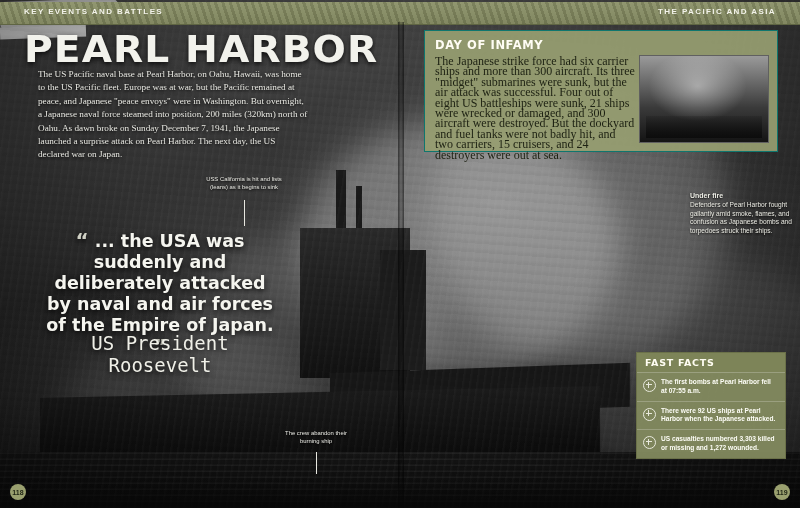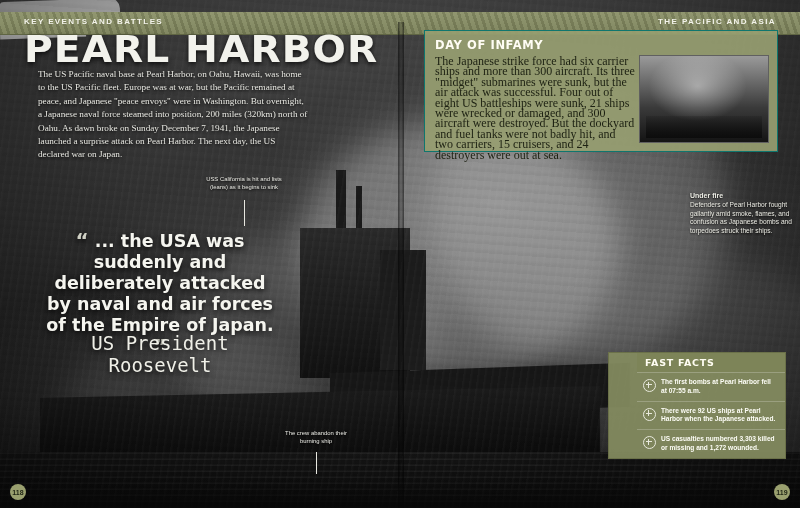--- a/index.html
+++ b/index.html
@@ -51,21 +51,21 @@
   .tower{left:380px;top:250px;width:46px;height:120px;background:#1c1c1a;}
   .boat{left:130px;top:438px;width:120px;height:26px;background:#d8d8d6;border-radius:4px 10px 2px 2px;transform:rotate(-2deg);}
   .boat2{left:148px;top:430px;width:86px;height:12px;background:#e6e6e4;transform:rotate(-2deg);}
   .water{position:absolute;left:0;top:452px;width:800px;height:56px;
          background:linear-gradient(180deg,#151515,#0a0a0a);}
   .water:after{content:"";position:absolute;inset:0;
     background:repeating-linear-gradient(0deg, rgba(255,255,255,.05) 0px, rgba(255,255,255,.05) 1px, rgba(0,0,0,0) 2px, rgba(0,0,0,0) 6px);}
 
   
   .topbar{
-    position:absolute;left:0;top:12px;width:800px;height:22px;
+    position:absolute;left:0;top:2px;width:800px;height:22px;
     background:
       repeating-linear-gradient(72deg, rgba(0,0,0,.10) 0 3px, rgba(255,255,255,.05) 3px 7px),
       linear-gradient(180deg,#8b9168,#7b8159);
     border-bottom:1px solid #5f6543;
   }
   .topbar-label{
     position:absolute;top:5px;color:#f3f3ea;font-size:8px;font-weight:bold;
     letter-spacing:1.4px;font-family:"Liberation Sans",sans-serif;
   }
   .topbar-left{left:24px;}
@@ -160,21 +160,21 @@
   }
   .co1{left:204px;top:176px;width:80px;}
   .co2{left:284px;top:430px;width:64px;}
   .leader{position:absolute;background:#e7e7e0;}
   .l1{left:244px;top:200px;width:1px;height:26px;}
   .l2{left:316px;top:452px;width:1px;height:22px;}
 
   
   .facts{
     position:absolute;right:14px;top:352px;width:148px;
-    background:rgba(132,140,96,.93);border:1px solid #6b7149;padding-left:28px;
+    background:rgba(132,140,96,.93);border:1px solid #6b7149;
   }
   .facts-head{
     background:#7d8458;color:#fffdf2;font-size:9.5px;font-weight:bold;
     letter-spacing:.7px;padding:4px 8px;font-family:"DejaVu Sans",sans-serif;
   }
   .fact{
     display:flex;align-items:flex-start;gap:5px;padding:5px 7px 5px 6px;
     border-top:1px solid rgba(255,255,255,.22);
   }
   .fact:first-of-type{border-top:none;}

